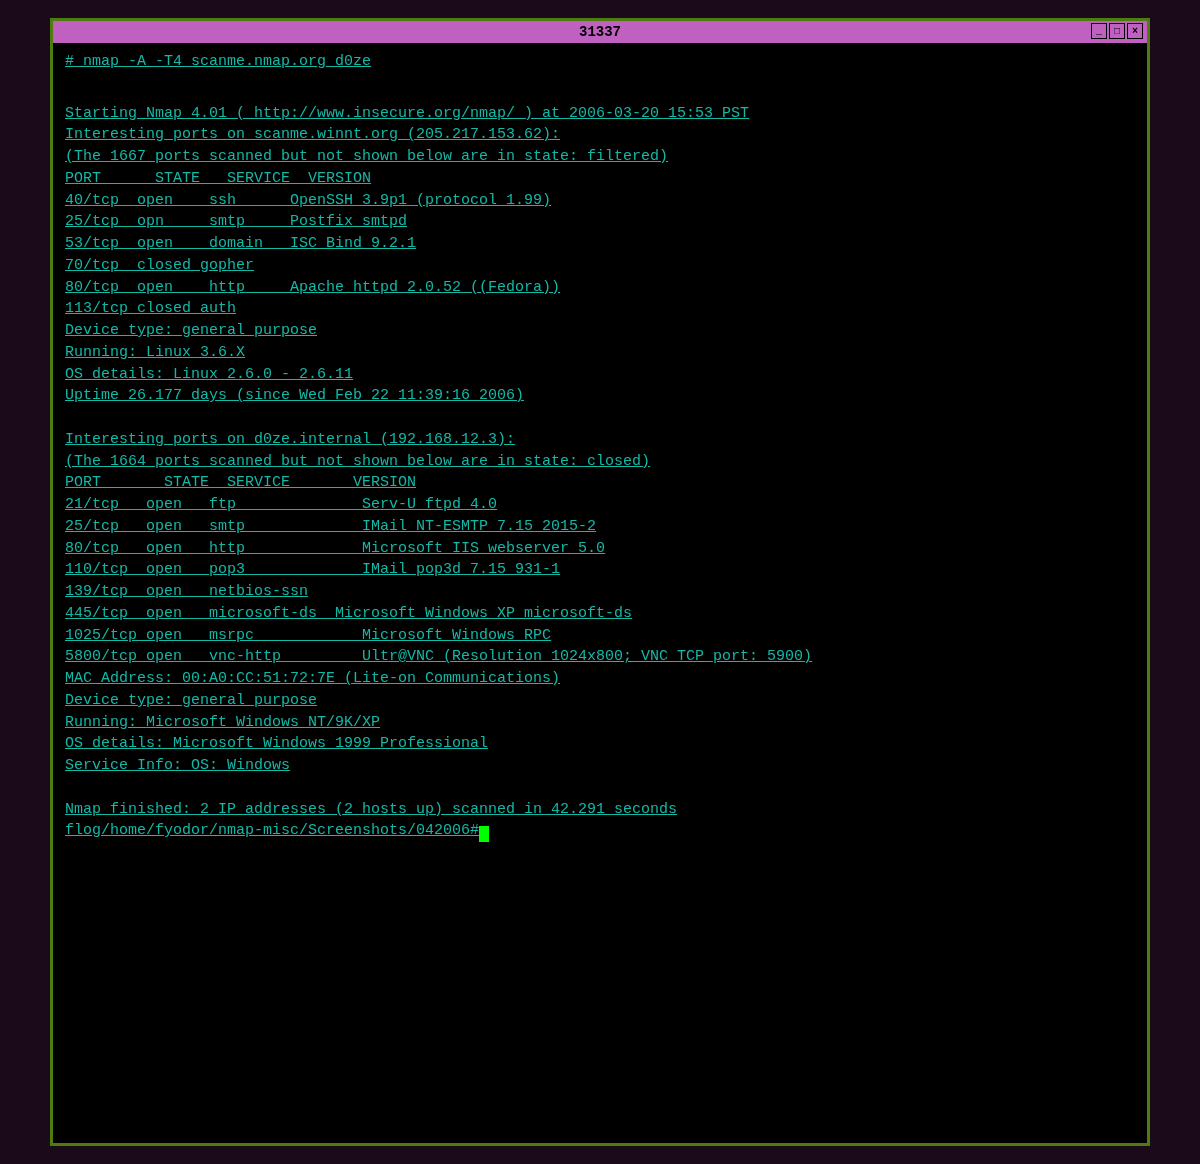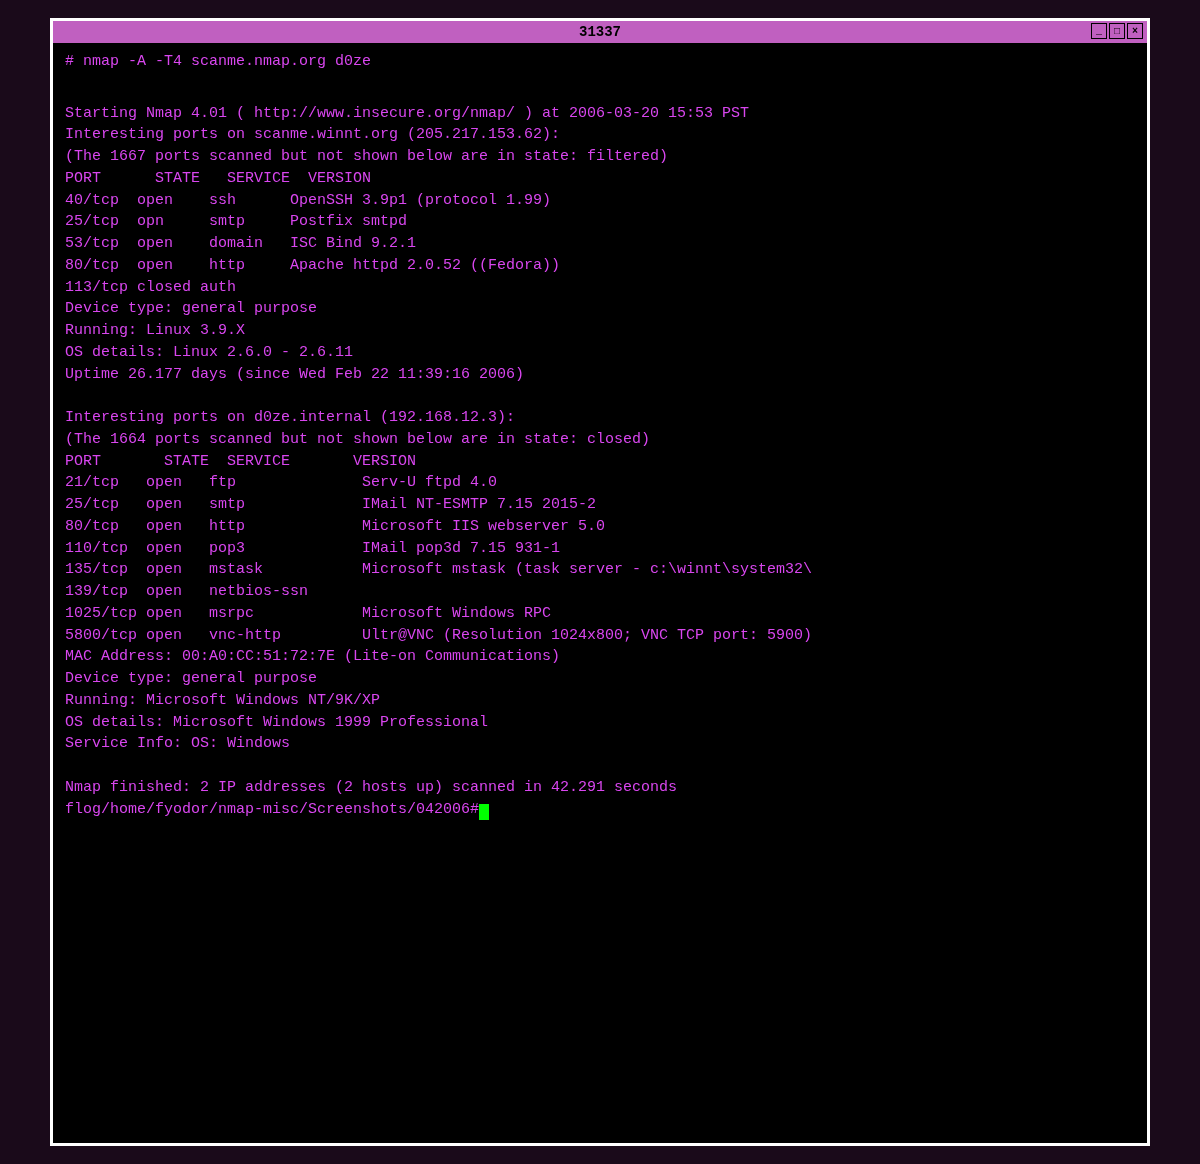--- a/index.html
+++ b/index.html
@@ -12,21 +12,21 @@
       background: #1a0a1a;
       display: flex;
       justify-content: center;
       align-items: center;
       min-height: 100vh;
       font-family: 'Courier New', Courier, monospace;
     }
 
     .window {
       width: 1100px;
-      border: 3px solid #ffffff;
+      border: 3px solid #4d7c0f;
       background: #000000;
       position: relative;
     }
 
     .titlebar {
       background: #c060c0;
       text-align: center;
       color: #000;
       font-size: 14px;
       font-weight: bold;
@@ -68,23 +68,24 @@
       font-family: 'Courier New', Courier, monospace;
       min-height: 1100px;
     }
 
     .cmd-line {
       color: #00ff00;
       margin-bottom: 8px;
     }
 
     .line {
-      color: #d946ef;
+      color: #14b8a6;
       white-space: pre;
       display: block;
+      text-decoration: underline;
     }
 
     .blank {
       display: block;
       height: 1.45em;
     }
 
     .cursor {
       display: inline-block;
       background: #00ff00;
@@ -108,36 +109,37 @@
   <div class="terminal-body">
     <span class="line cmd-line"># nmap -A -T4 scanme.nmap.org d0ze</span>
     <span class="blank"></span>
     <span class="line">Starting Nmap 4.01 ( http://www.insecure.org/nmap/ ) at 2006-03-20 15:53 PST</span>
     <span class="line">Interesting ports on scanme.winnt.org (205.217.153.62):</span>
     <span class="line">(The 1667 ports scanned but not shown below are in state: filtered)</span>
     <span class="line">PORT      STATE   SERVICE  VERSION</span>
     <span class="line">40/tcp  open    ssh      OpenSSH 3.9p1 (protocol 1.99)</span>
     <span class="line">25/tcp  opn     smtp     Postfix smtpd</span>
     <span class="line">53/tcp  open    domain   ISC Bind 9.2.1</span>
+    <span class="line">70/tcp  closed gopher</span>
     <span class="line">80/tcp  open    http     Apache httpd 2.0.52 ((Fedora))</span>
     <span class="line">113/tcp closed auth</span>
     <span class="line">Device type: general purpose</span>
-    <span class="line">Running: Linux 3.9.X</span>
+    <span class="line">Running: Linux 3.6.X</span>
     <span class="line">OS details: Linux 2.6.0 - 2.6.11</span>
     <span class="line">Uptime 26.177 days (since Wed Feb 22 11:39:16 2006)</span>
     <span class="blank"></span>
     <span class="line">Interesting ports on d0ze.internal (192.168.12.3):</span>
     <span class="line">(The 1664 ports scanned but not shown below are in state: closed)</span>
     <span class="line">PORT       STATE  SERVICE       VERSION</span>
     <span class="line">21/tcp   open   ftp              Serv-U ftpd 4.0</span>
     <span class="line">25/tcp   open   smtp             IMail NT-ESMTP 7.15 2015-2</span>
     <span class="line">80/tcp   open   http             Microsoft IIS webserver 5.0</span>
     <span class="line">110/tcp  open   pop3             IMail pop3d 7.15 931-1</span>
-    <span class="line">135/tcp  open   mstask           Microsoft mstask (task server - c:\winnt\system32\</span>
     <span class="line">139/tcp  open   netbios-ssn</span>
+    <span class="line">445/tcp  open   microsoft-ds  Microsoft Windows XP microsoft-ds</span>
     <span class="line">1025/tcp open   msrpc            Microsoft Windows RPC</span>
     <span class="line">5800/tcp open   vnc-http         Ultr@VNC (Resolution 1024x800; VNC TCP port: 5900)</span>
     <span class="line">MAC Address: 00:A0:CC:51:72:7E (Lite-on Communications)</span>
     <span class="line">Device type: general purpose</span>
     <span class="line">Running: Microsoft Windows NT/9K/XP</span>
     <span class="line">OS details: Microsoft Windows 1999 Professional</span>
     <span class="line">Service Info: OS: Windows</span>
     <span class="blank"></span>
     <span class="line">Nmap finished: 2 IP addresses (2 hosts up) scanned in 42.291 seconds</span>
     <span class="line">flog/home/fyodor/nmap-misc/Screenshots/042006#<span class="cursor"></span></span>

